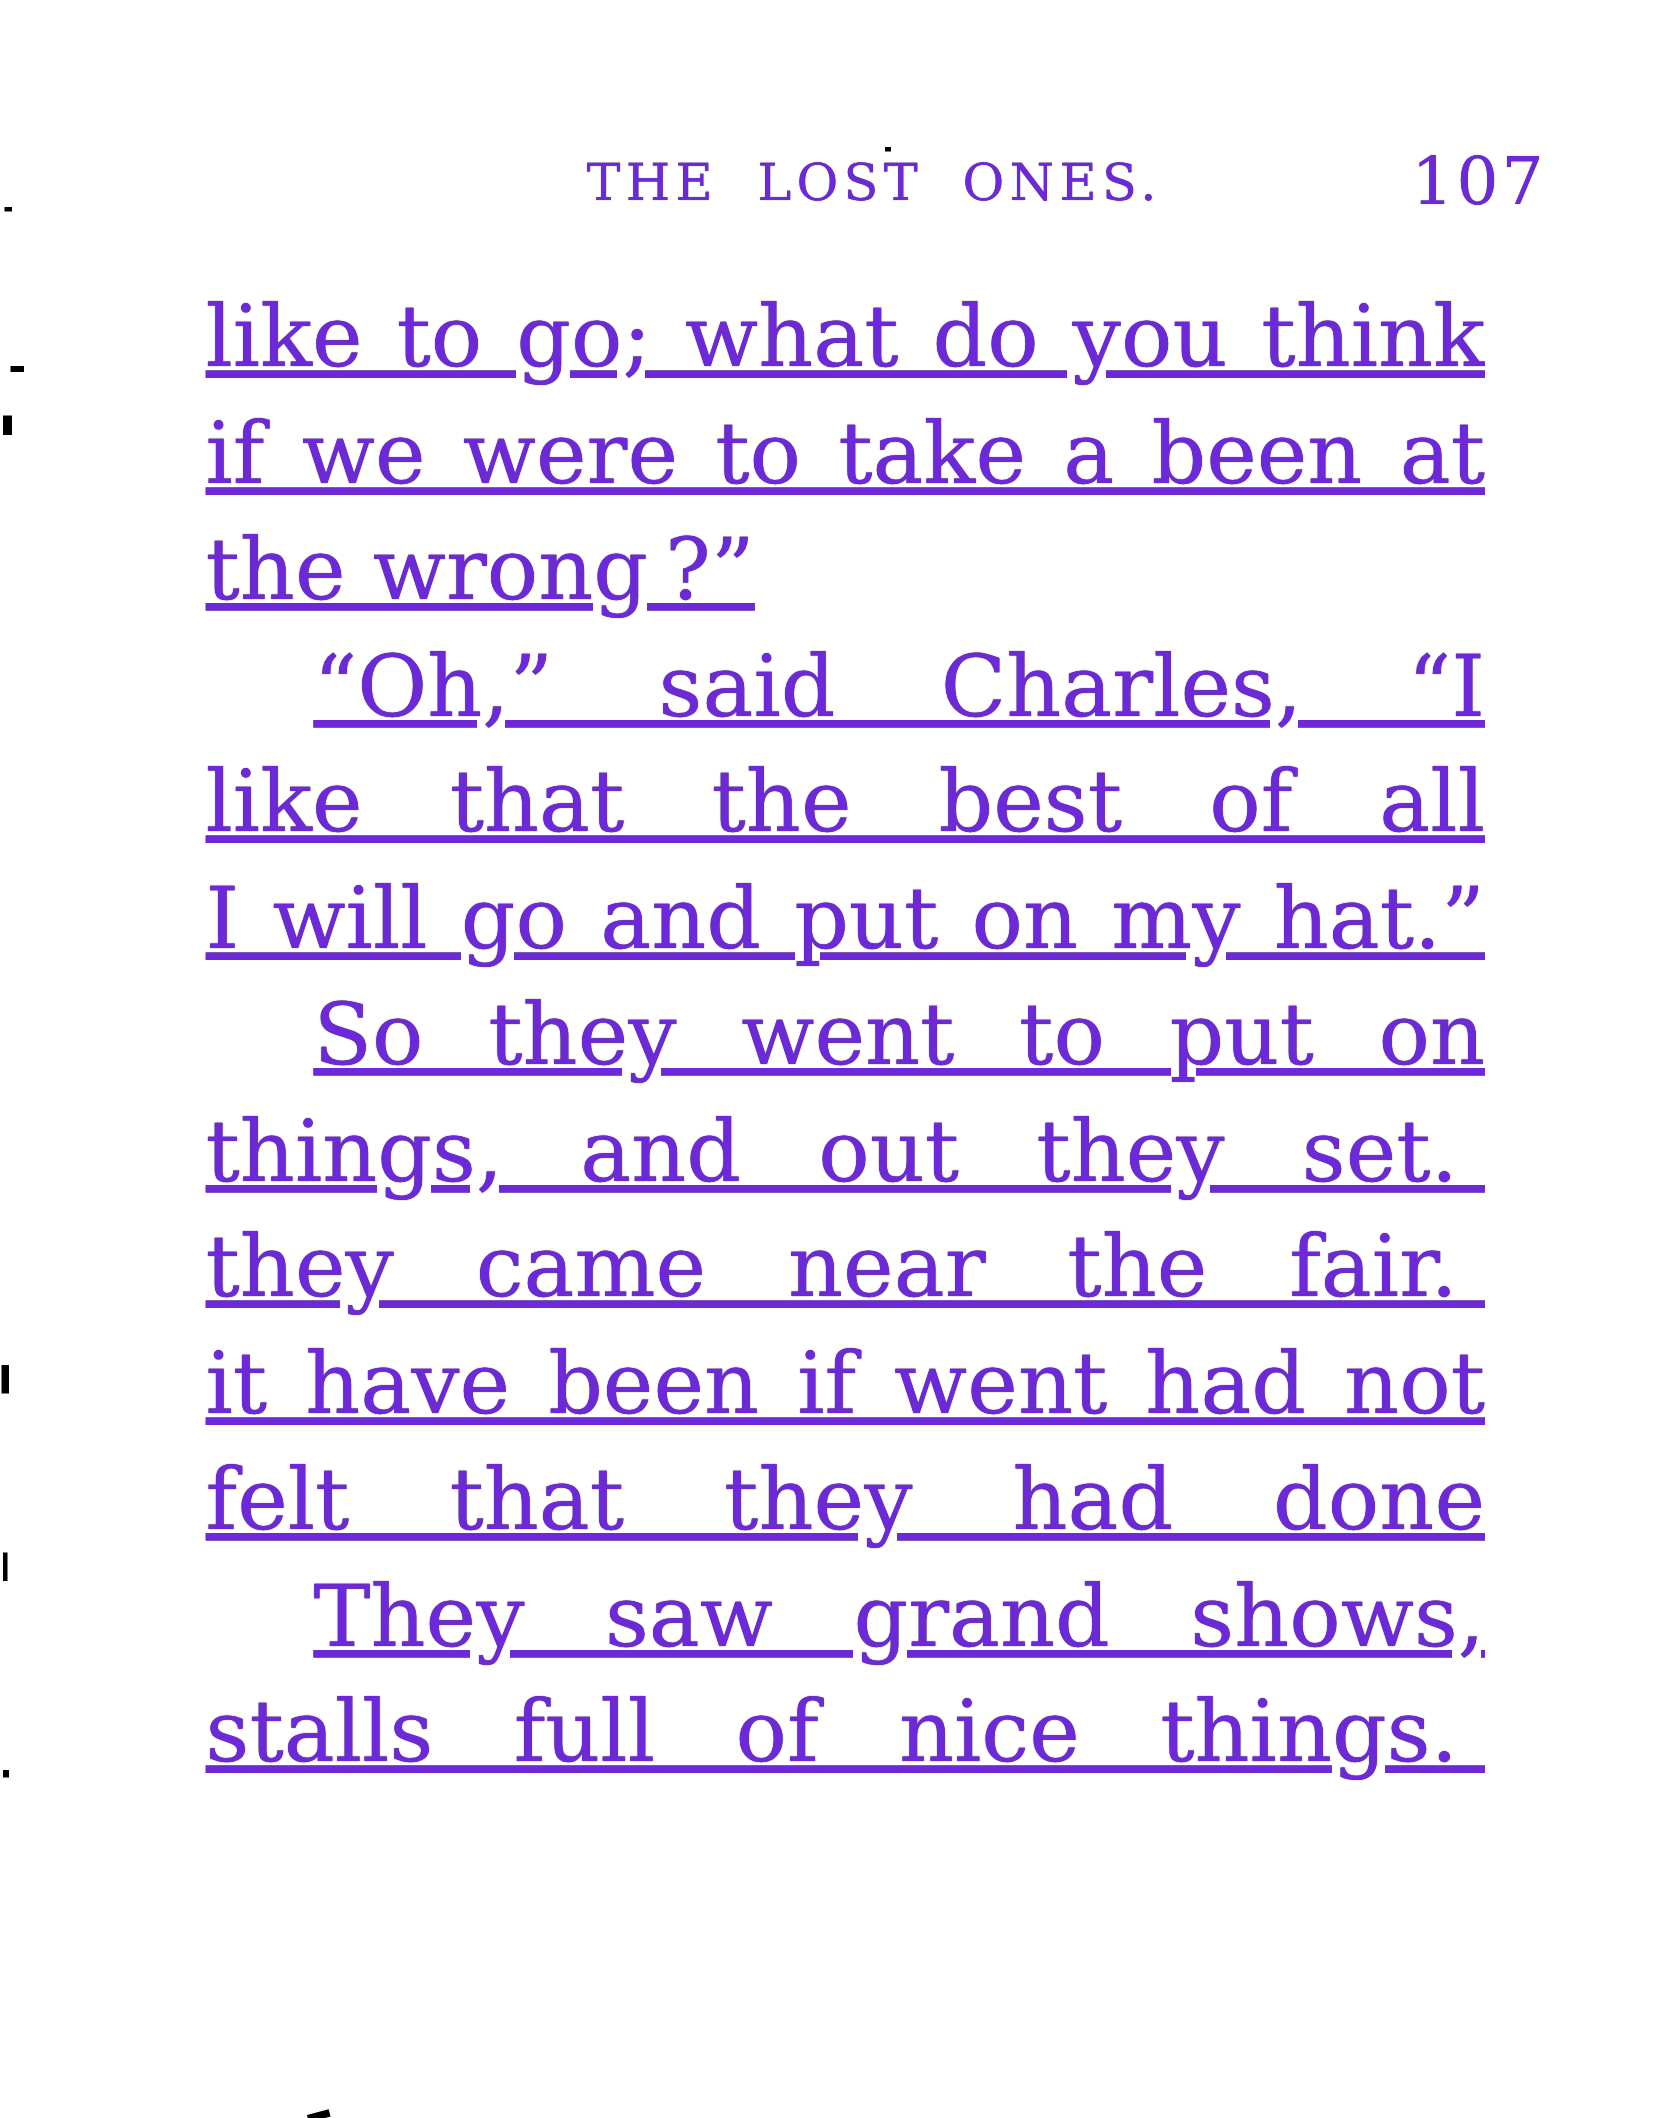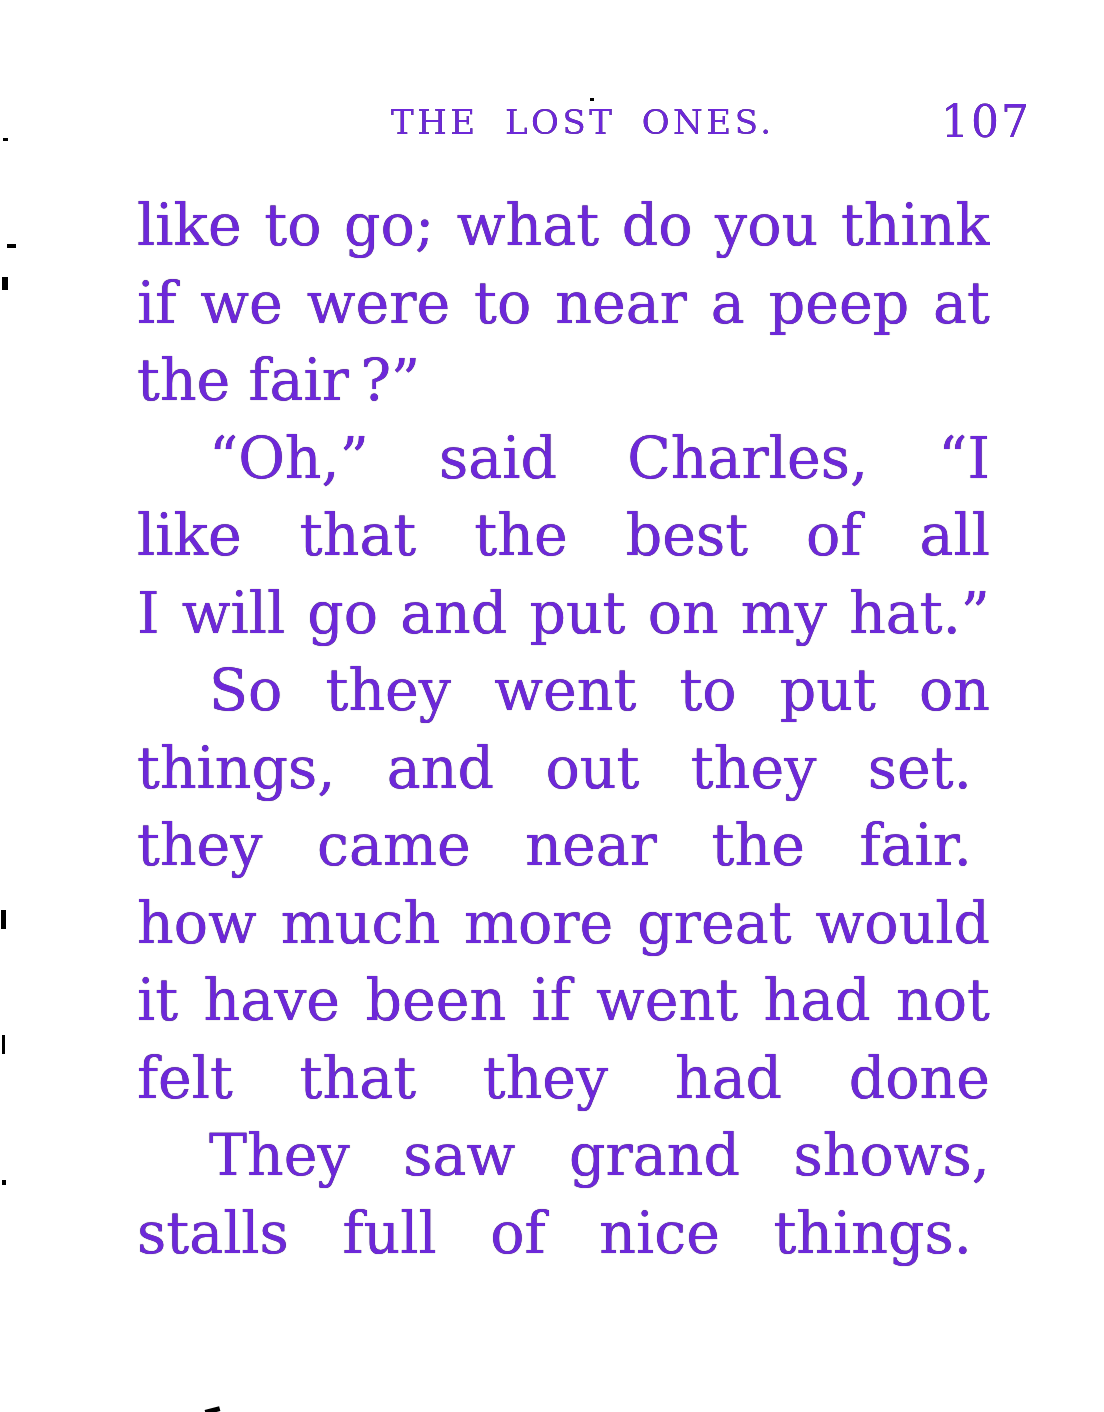--- a/index.html
+++ b/index.html
@@ -38,20 +38,21 @@
     text-shadow: 0 0 0.6px rgba(0,0,0,0.85);
   }
   .body-text {
     position: absolute;
     left: 137px;
     top: 166px;
     width: 853px;
     font-size: 57px;
     line-height: 77.5px;
     text-shadow: 0 0 0.7px rgba(0,0,0,0.9);
+    text-decoration: underline;
   }
   .line {
     height: 77.5px;
     overflow: hidden;
     text-align: justify;
     text-align-last: justify;
   }
   .line.noj {
     text-align: left;
     text-align-last: left;
@@ -68,29 +69,28 @@
 <body>
 
 <div class="page">
   <div>
     <span class="running-title">THE LOST ONES.</span>
     <span class="page-number">107</span>
   </div>
 
   <div class="body-text" id="body-lines">
       <div class="line">like to go; what do you think</div>
-      <div class="line">if we were to near a peep at</div>
-      <div class="line noj">the fair ?”</div>
+      <div class="line">if we were to take a been at</div>
+      <div class="line noj">the wrong ?”</div>
       <div class="line indent">“Oh,” said Charles, “I should</div>
       <div class="line">like that the best of all things.</div>
       <div class="line">I will go and put on my hat.”</div>
       <div class="line indent">So they went to put on their</div>
       <div class="line">things, and out they set.&nbsp; Soon</div>
       <div class="line">they came near the fair.&nbsp; Guess</div>
-      <div class="line">how much more great would</div>
       <div class="line">it have been if went had not</div>
       <div class="line">felt that they had done wrong !</div>
       <div class="line indent">They saw grand shows, and</div>
       <div class="line">stalls full of nice things.&nbsp; They</div>
     </div>
 
   <div id="artifacts">
       <div class="speck" style="left: 3px; top: 117px; width: 5px; height: 3px;"></div>
       <div class="speck" style="left: 7px; top: 223px; width: 9px; height: 4px;"></div>
       <div class="speck" style="left: 2px; top: 256px; width: 6px; height: 13px;"></div>

